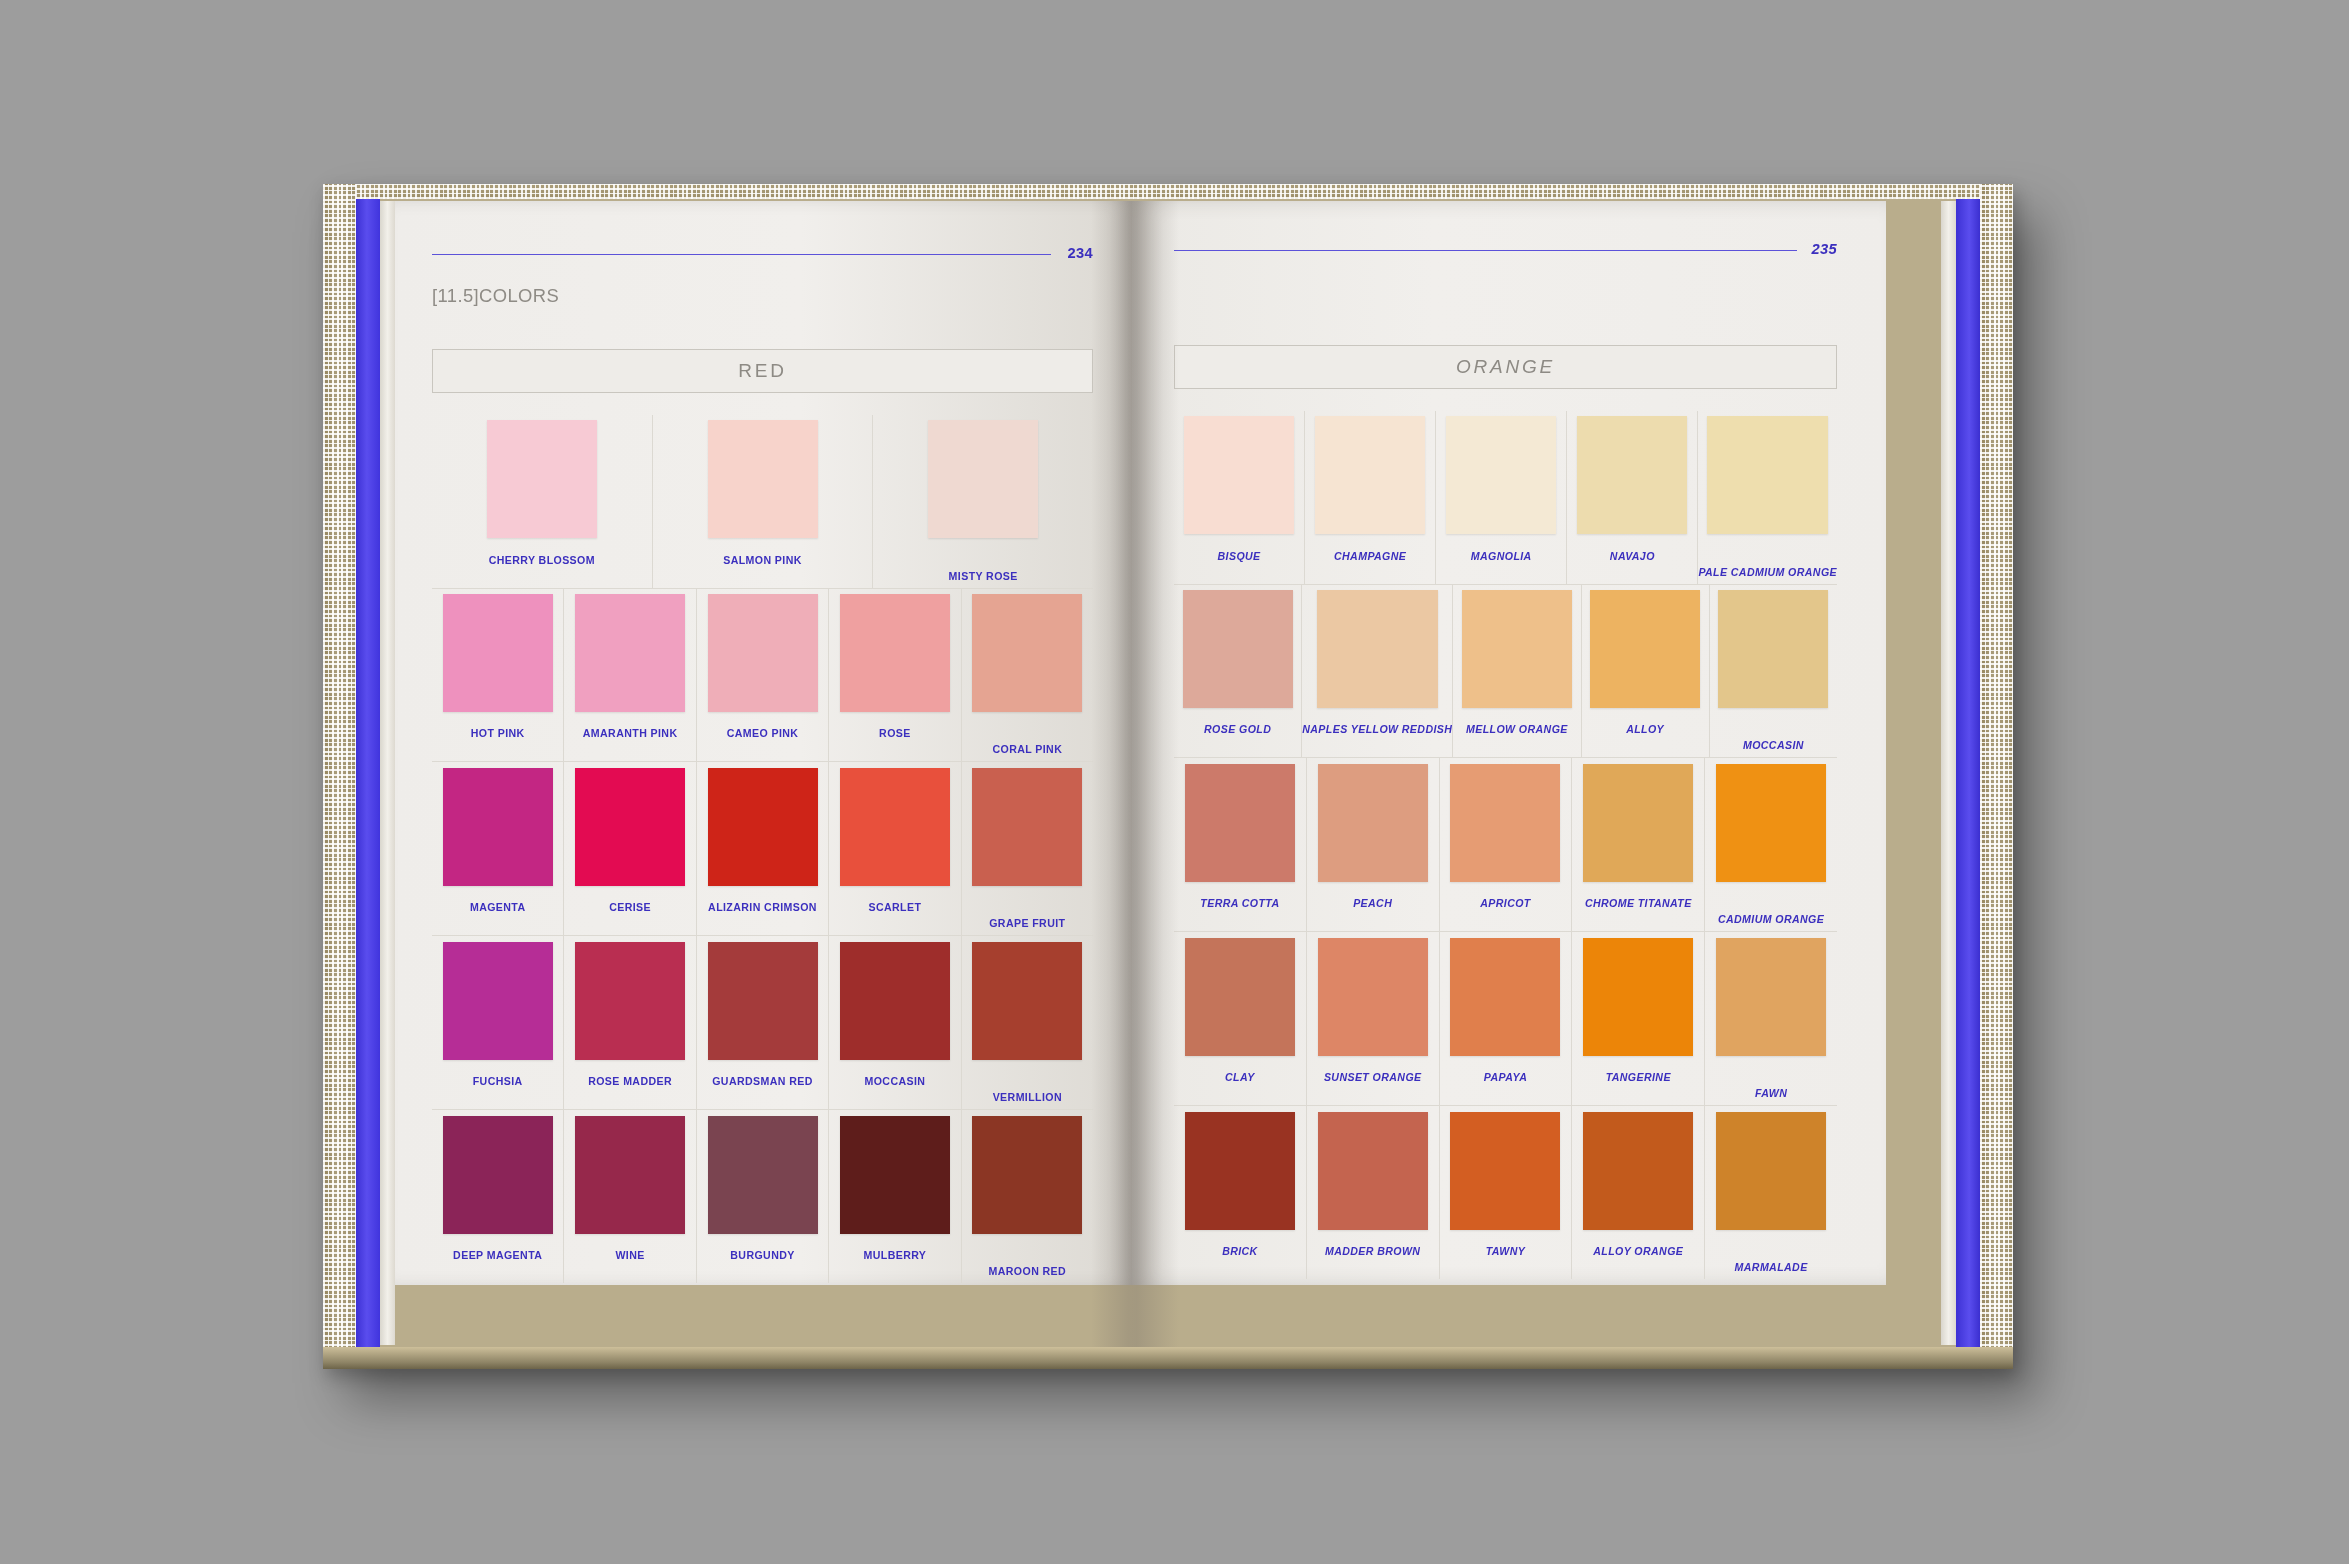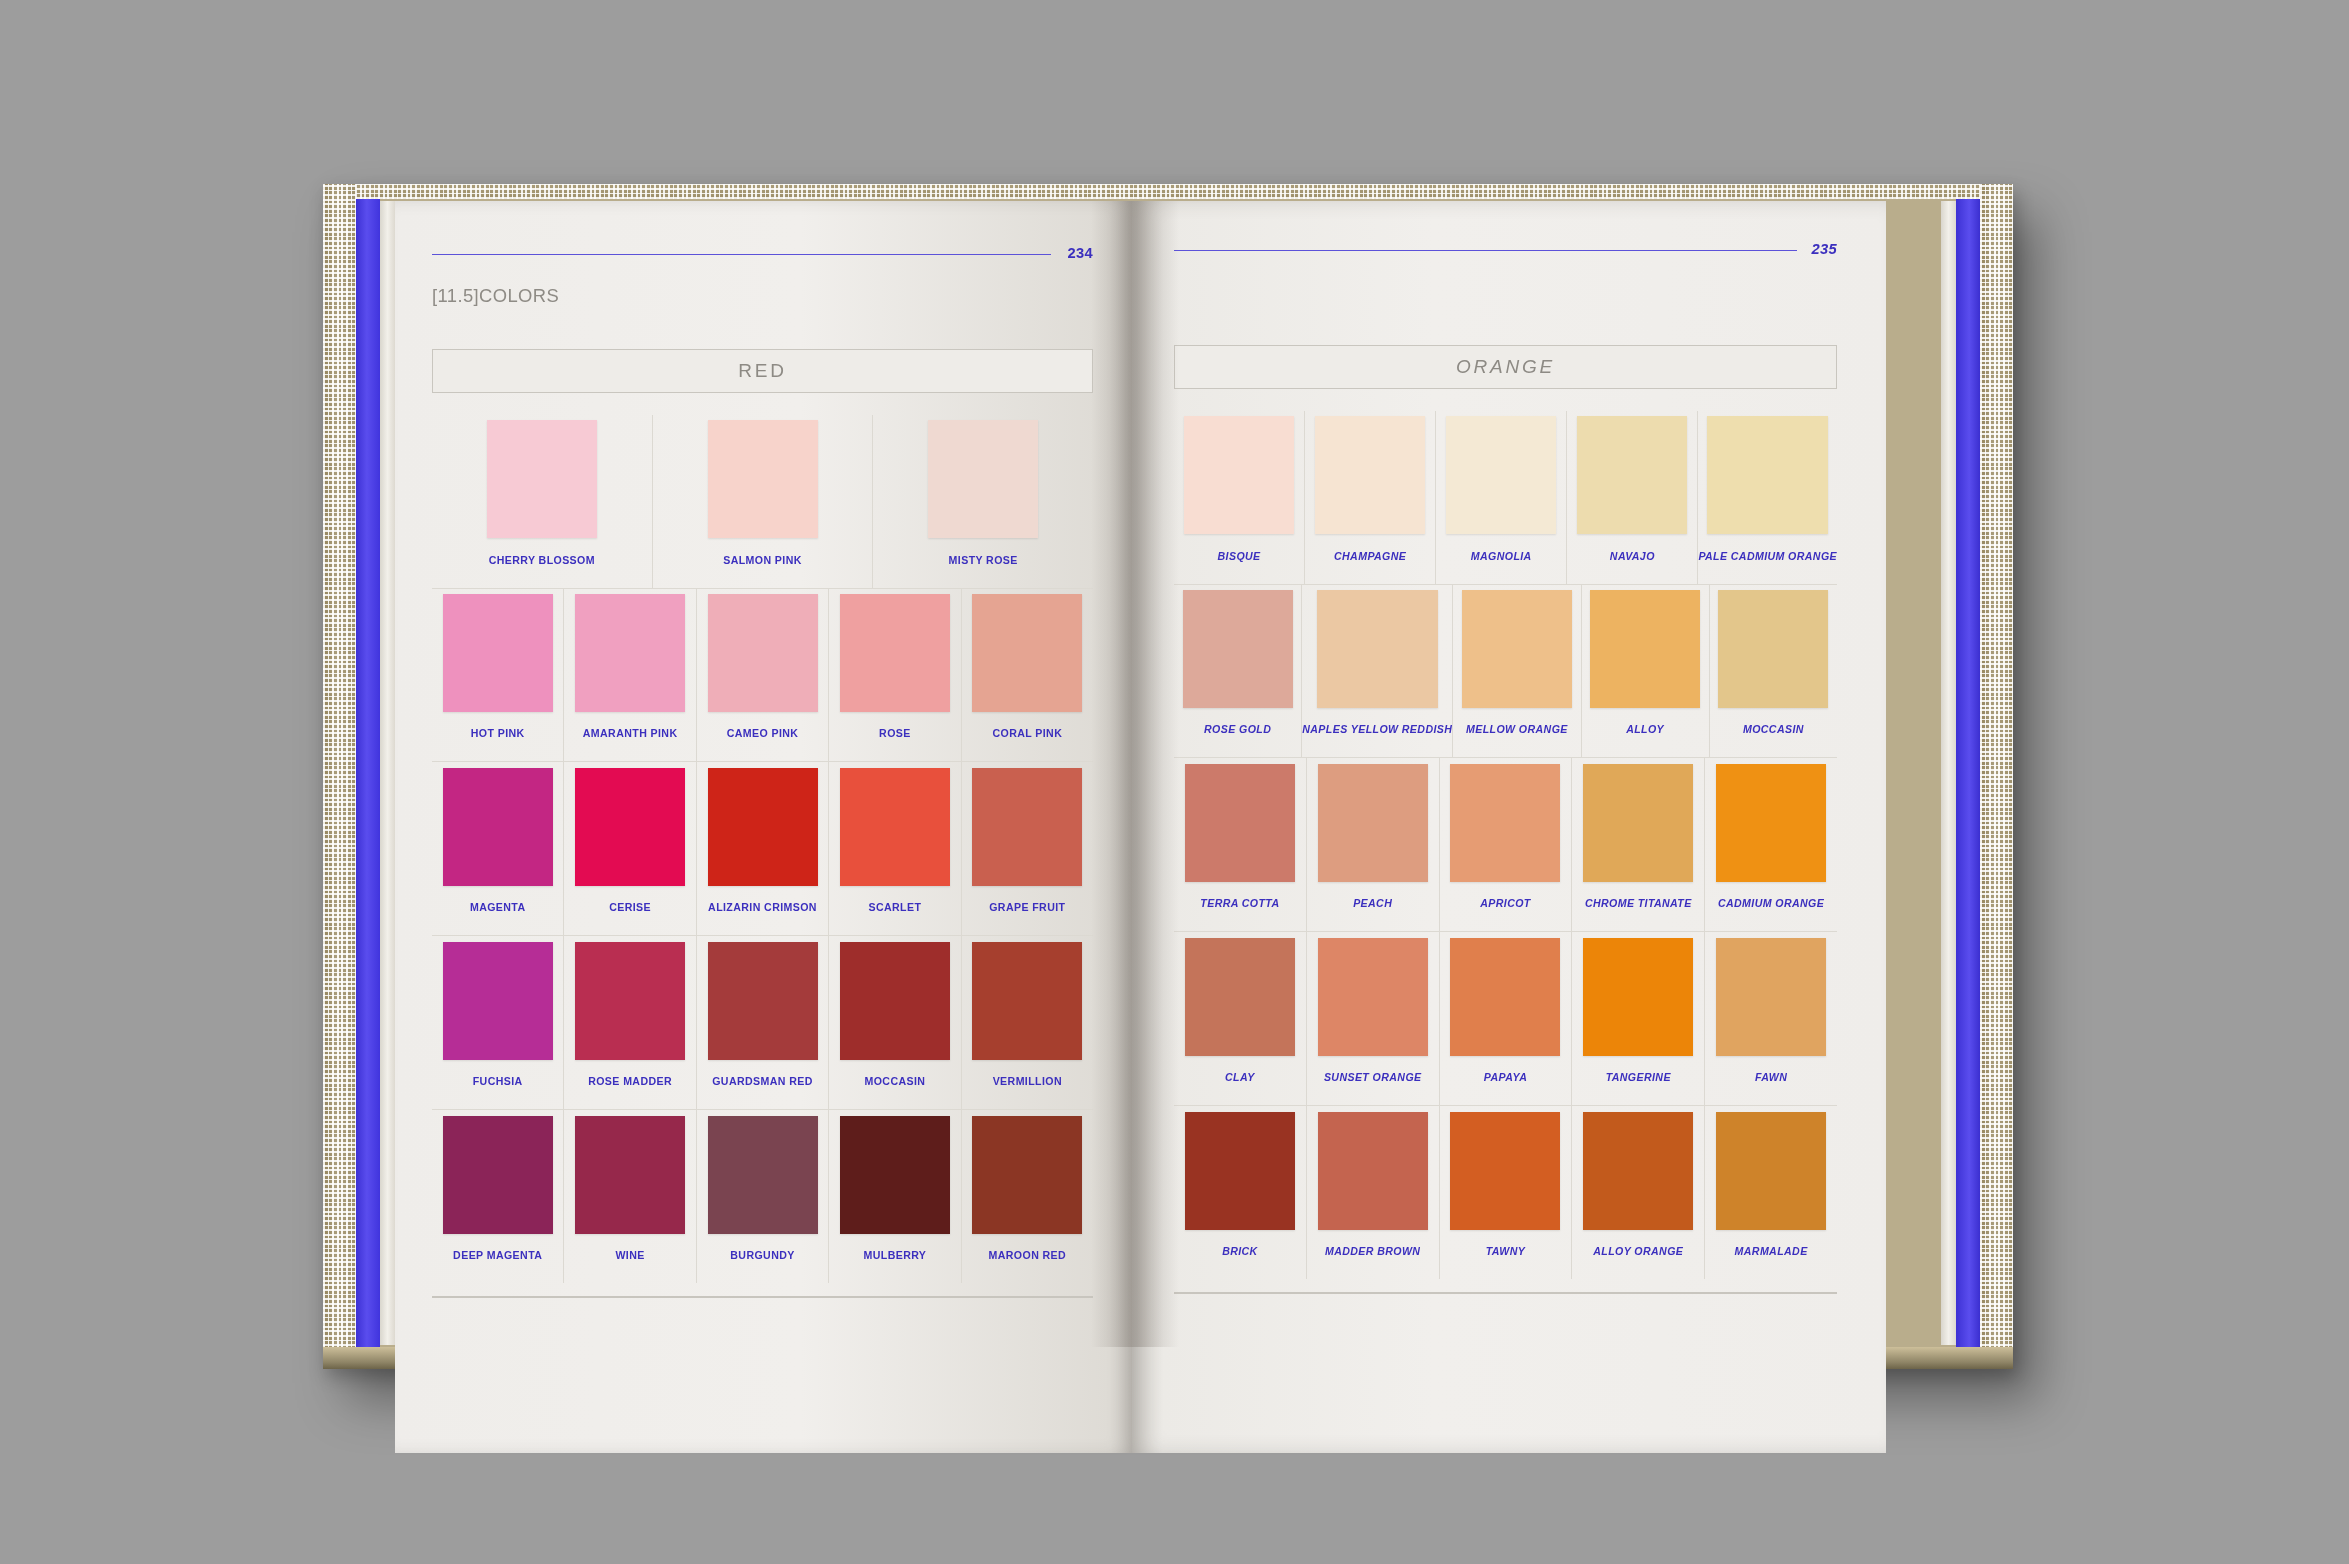--- a/index.html
+++ b/index.html
@@ -57,21 +57,21 @@
   
   .page-edge{
     position:absolute;top:16.5px;height:1144px;width:14.7px;
     background:linear-gradient(90deg,#d9d6cd,#f2f0ea,#ddd9d0);
   }
   #page-edge-left{left:57px;}
   #page-edge-right{right:57px;}
 
   
   .page{
-    position:absolute;top:16.5px;height:1252px;
+    position:absolute;top:16.5px;height:1084px;
     background:#eceae5;
     overflow:hidden;
   }
   #page-left{
     left:72px;width:737px;
     background:linear-gradient(90deg,#efedea 0%,#f1efec 55%,#dedbd5 97%,#cfccc6 100%);
     box-shadow:inset -11px 0 20px -7.3px rgba(60,55,50,.28);
   }
   #page-right{
     left:809px;width:754px;
@@ -117,21 +117,21 @@
 
   
   .grid{display:flex;flex-direction:column;}
   .row{display:flex;height:173px;}
   .cell{
     flex:1 1 0;
     position:relative;
     display:flex;flex-direction:column;align-items:center;
     border-right:0.9px solid #dcd9d2;
   }
-  .cell:last-child{border-right:none;}
+  .cell:last-child{border-right:none;gap:16px;}
   .chip{
     width:110px;height:118px;margin-top:5.5px;
     box-shadow:0 0.9px 1.8px rgba(0,0,0,.10);
   }
   .chip-wide{width:121px;}
   .chip-label{
     margin-top:15.6px;
     font-size:10.6px;font-weight:700;letter-spacing:0.4px;
     color:#3b2fbe;text-align:center;white-space:nowrap;
   }

